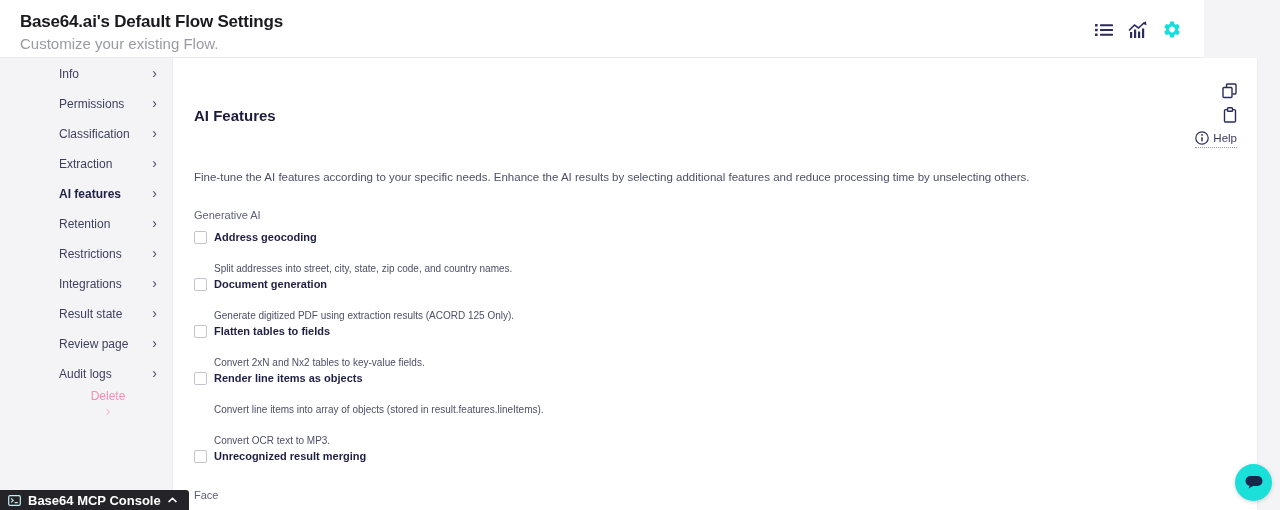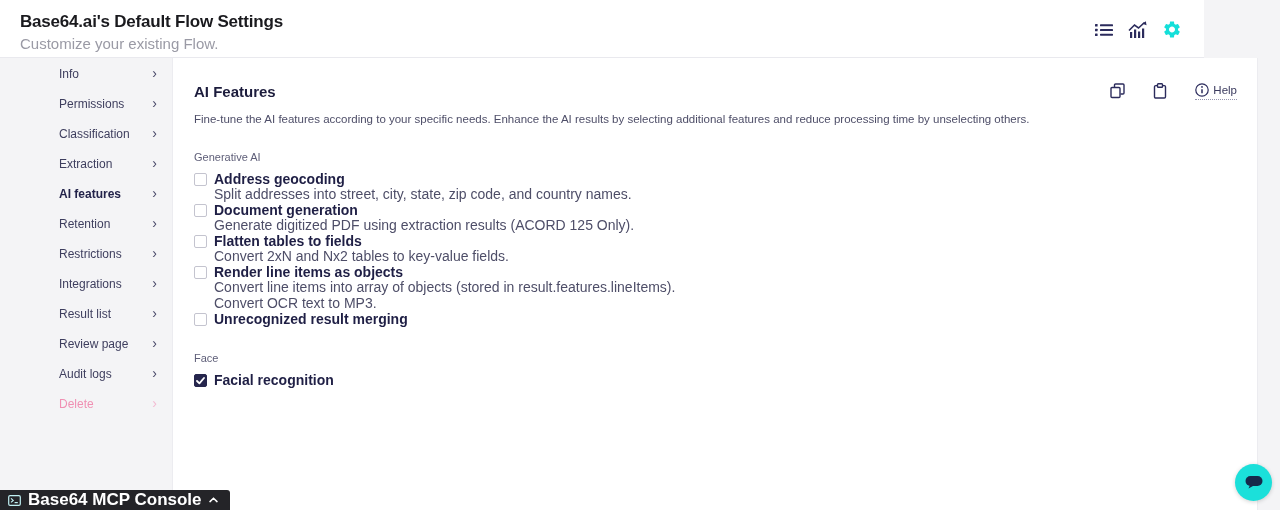--- a/index.html
+++ b/index.html
@@ -32,62 +32,62 @@
     position: absolute; left: 0; top: 58px; width: 172px; bottom: 0;
     background: #F4F4F6;
   }
   .sidebar ul { list-style: none; padding-top: 1px; }
   .sidebar li {
     height: 30px; display: flex; align-items: center; justify-content: space-between;
     padding: 0 15px 0 20px; font-size: 12px; color: #3E3E5E; cursor: pointer; margin-left: 39px;
   }
   .sidebar li .chev { color: #4A4A6A; font-size: 14px; line-height: 1; transform: translateY(-1px); }
   .sidebar li.active span[data-role="label"] { font-weight: bold; color: #23234A; }
-  .sidebar li.danger { color: #F090B3; }
+  .sidebar li.danger { color: #F090B3; flex-direction: column; }
   .sidebar li.danger .chev { color: #F3BBD2; }
 
   
   .main-card {
     position: absolute; left: 172px; top: 58px; width: 1086px; bottom: 0;
     background: #FFFFFF; border-left: 1px solid #ECECF0; border-right: 1px solid #ECECF0;
     padding: 25px 20px 0 21px;
   }
   .content-header { display: flex; justify-content: space-between; align-items: center; }
   .content-title { font-size: 15px; font-weight: bold; color: #1C1C3C; }
-  .content-actions { display: flex; align-items: flex-start; gap: 28px; }
+  .content-actions { display: flex; align-items: flex-end; gap: 8px; flex-direction: column; }
   .aicon { display: flex; align-items: center; cursor: pointer; }
   .help-wrap {
     display: flex; align-items: center; gap: 4px; cursor: pointer;
     border-bottom: 1px dotted #9494AE; padding-bottom: 2px;
   }
   .help-label { font-size: 11.5px; color: #3A3A5E; }
 
-  .description { margin-top: 13px; font-size: 11.5px; color: #4E4E68; }
+  .description { margin-top: 23px; font-size: 11.5px; color: #4E4E68; }
 
   .section { margin-top: 26px; }
   .section-title { font-size: 11px; color: #5E5E78; }
   .items { margin-top: 10px; }
   .item { margin-bottom: 2px; }
   .item-top { display: flex; align-items: center; gap: 7px; }
   .checkbox {
     width: 13px; height: 13px; border: 1px solid #C4C4CF; border-radius: 2px;
     background: #fff; cursor: pointer; flex: 0 0 13px;
     display: flex; align-items: center; justify-content: center;
   }
   .checkbox svg { display: none; }
   .checkbox.checked { background: #26264D; border-color: #26264D; }
   .checkbox.checked svg { display: block; }
-  .item-label { font-size: 14px; font-weight: bold; color: #1F1F45; line-height: 13px; }
-  .item-desc { font-size: 14px; color: #4E4E68; margin: 2px 0 3px 20px; line-height: 13px; }
+  .item-label { font-size: 11px; font-weight: bold; color: #1F1F45; line-height: 13px; }
+  .item-desc { font-size: 10px; color: #4E4E68; margin: 18px 0 3px 20px; line-height: 13px; }
 
   
   .console-bar {
     position: absolute; left: 0; bottom: 0; height: 20px; z-index: 10;
     background: #242428; color: #FFFFFF; display: flex; align-items: center; gap: 7px;
-    padding: 0 12px 0 8px; font-size: 17px; font-weight: bold;
+    padding: 0 12px 0 8px; font-size: 13px; font-weight: bold;
     border-top-right-radius: 3px; cursor: pointer;
   }
 
   
   .chat-fab {
     position: absolute; right: 8px; bottom: 9px; width: 37px; height: 37px; z-index: 10;
     border-radius: 50%; background: #1BE0DA; display: flex; align-items: center; justify-content: center;
     cursor: pointer; box-shadow: 0 1px 4px rgba(0,0,0,0.18);
   }
 </style>
@@ -156,21 +156,21 @@
   </li>
       <li>
     <span data-role="label">Restrictions</span>
     <span class="chev">›</span>
   </li>
       <li>
     <span data-role="label">Integrations</span>
     <span class="chev">›</span>
   </li>
       <li>
-    <span data-role="label">Result list</span>
+    <span data-role="label">Result state</span>
     <span class="chev">›</span>
   </li>
       <li>
     <span data-role="label">Review page</span>
     <span class="chev">›</span>
   </li>
       <li>
     <span data-role="label">Audit logs</span>
     <span class="chev">›</span>
   </li>

